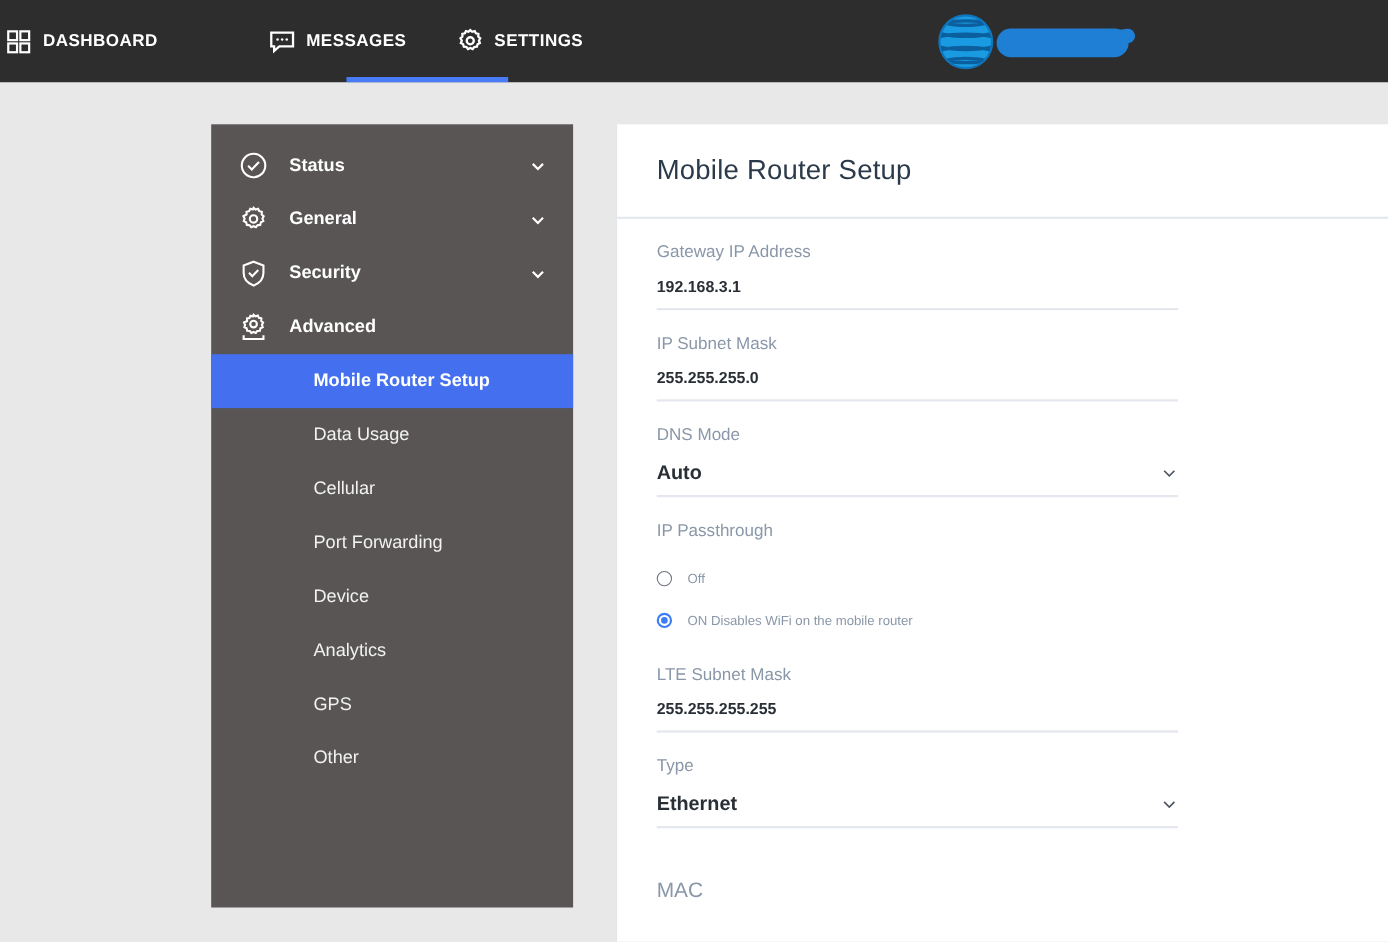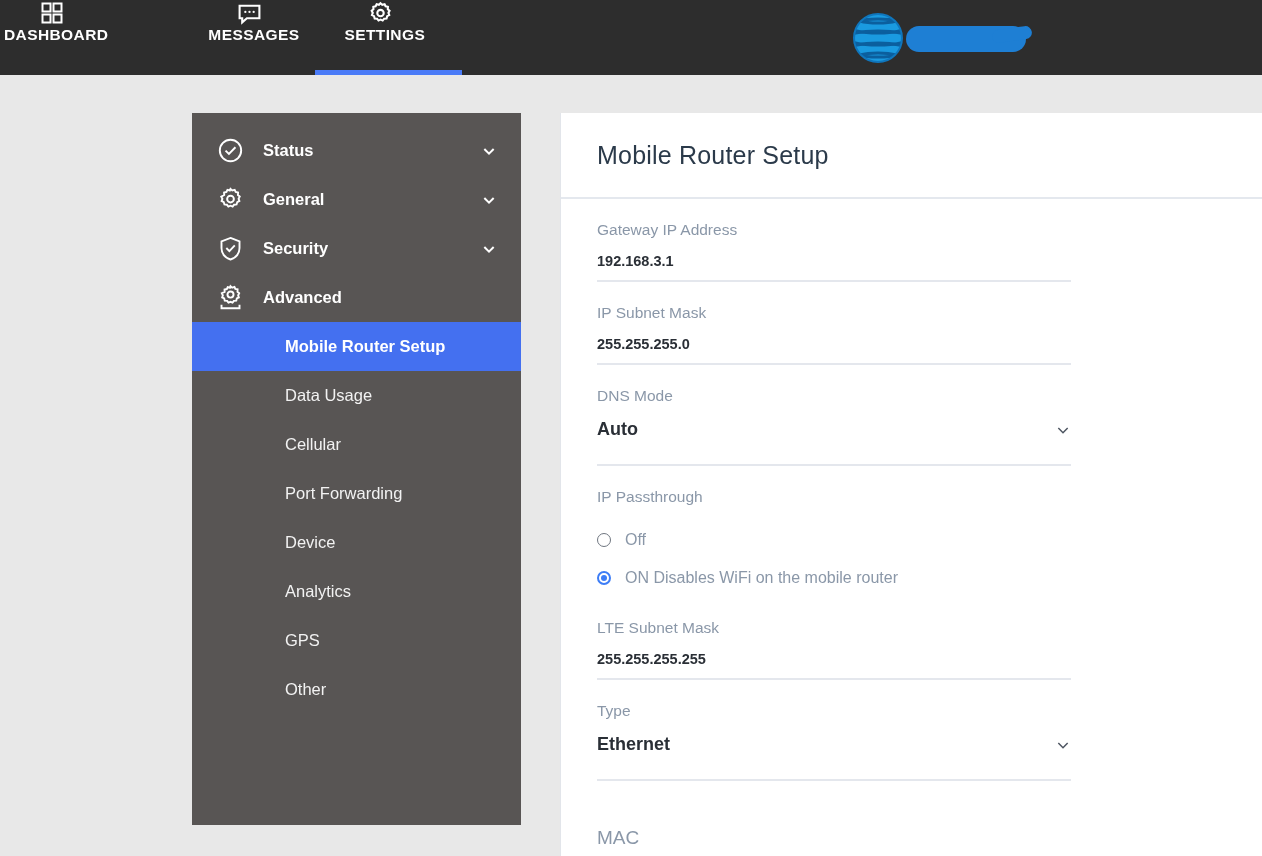--- a/index.html
+++ b/index.html
@@ -22,21 +22,20 @@
     height: 75px;
     display: flex; align-items: center;
   }
   .nav-item {
     display: flex; align-items: center;
     height: 75px;
     padding: 0 0 0 0;
     margin-right: 0;
     cursor: pointer;
     position: relative;
-    flex-direction: column;
   }
   .nav-item .nav-ico {
     display: inline-flex; align-items: center; justify-content: center;
     width: 26px; height: 26px;
     color: #ffffff;
     margin-right: 9px;
   }
   .nav-item .nav-lbl {
     color: #ffffff;
     font-size: 15.5px;
@@ -156,21 +155,21 @@
     padding-top: 13px;
     padding-bottom: 11px;
     border-bottom: 2px solid #e4e7ed;
   }
   .field-select {
     display: flex; align-items: center; justify-content: space-between;
     color: #2a2f36;
     font-size: 18px;
     font-weight: bold;
     padding-top: 13px;
-    padding-bottom: 24px;
+    padding-bottom: 10px;
     border-bottom: 2px solid #e4e7ed;
     cursor: pointer;
   }
   .field-select .sel-chev {
     width: 16px; height: 16px;
     color: #4c5460;
     display: inline-flex; align-items: center; justify-content: center;
   }
   .field-noline { border-bottom: none; }
 
@@ -196,21 +195,21 @@
   .radio-row.checked .radio-mark::after {
     content: "";
     position: absolute;
     left: 2px; top: 2px;
     width: 6px; height: 6px;
     border-radius: 50%;
     background: #3d7df6;
   }
   .radio-lbl {
     color: #8a97a8;
-    font-size: 16px;
+    font-size: 12px;
   }
   .mac-label {
     color: #8a97a8;
     font-size: 19px;
     padding-top: 26px;
   }
 
   
   .logo-wrap {
     position: absolute;

